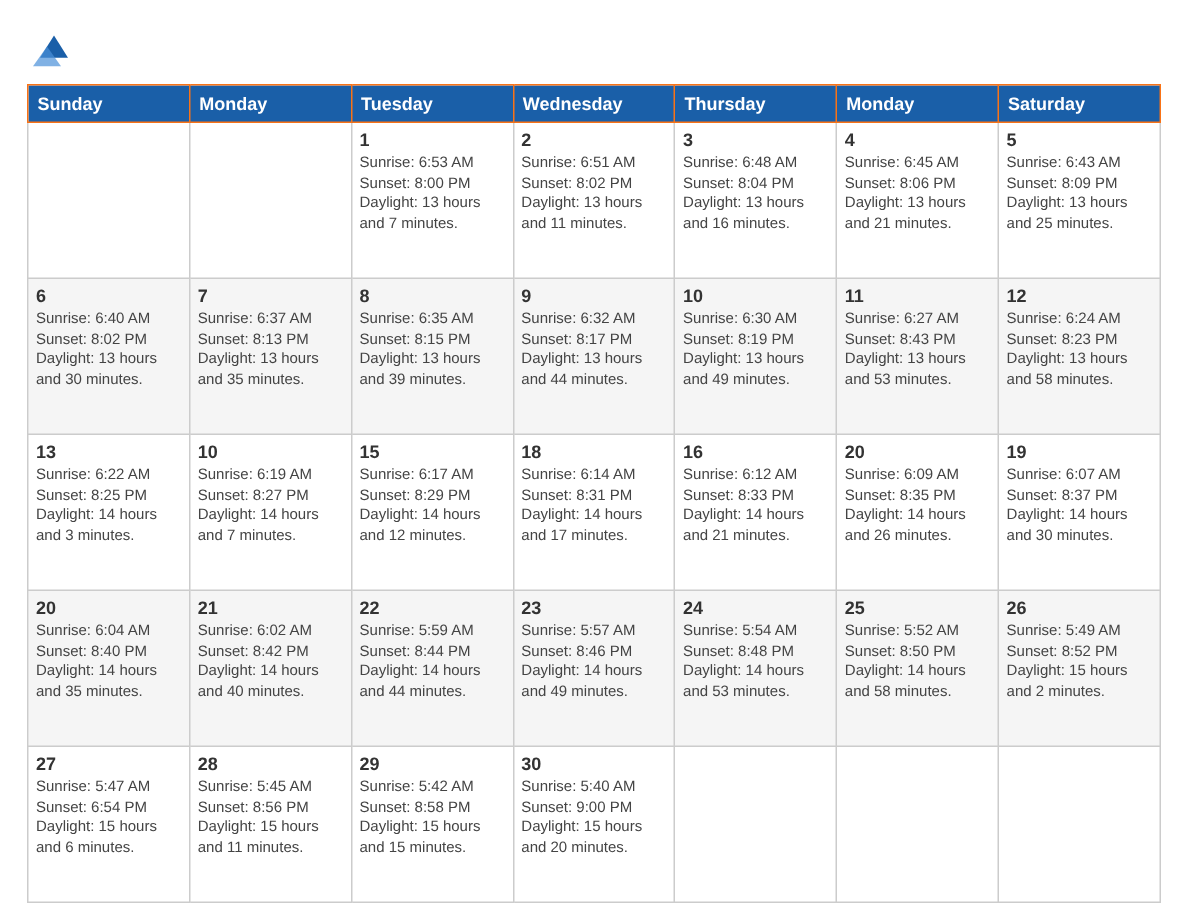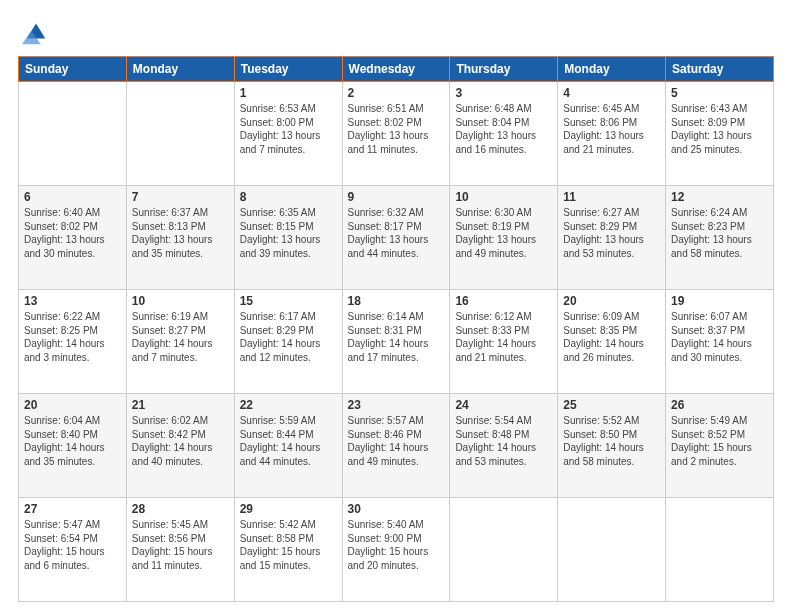--- a/index.html
+++ b/index.html
@@ -201,21 +201,21 @@
           </td>
           <td>
             <span class="day-number">10</span>
             <div class="day-info">Sunrise: 6:30 AM
 Sunset: 8:19 PM
 Daylight: 13 hours and 49 minutes.</div>
           </td>
           <td>
             <span class="day-number">11</span>
             <div class="day-info">Sunrise: 6:27 AM
-Sunset: 8:29 PM
+Sunset: 8:43 PM
 Daylight: 13 hours and 53 minutes.</div>
           </td>
           <td>
             <span class="day-number">12</span>
             <div class="day-info">Sunrise: 6:24 AM
 Sunset: 8:23 PM
 Daylight: 13 hours and 58 minutes.</div>
           </td>
         </tr>
         <tr class="row-white">

